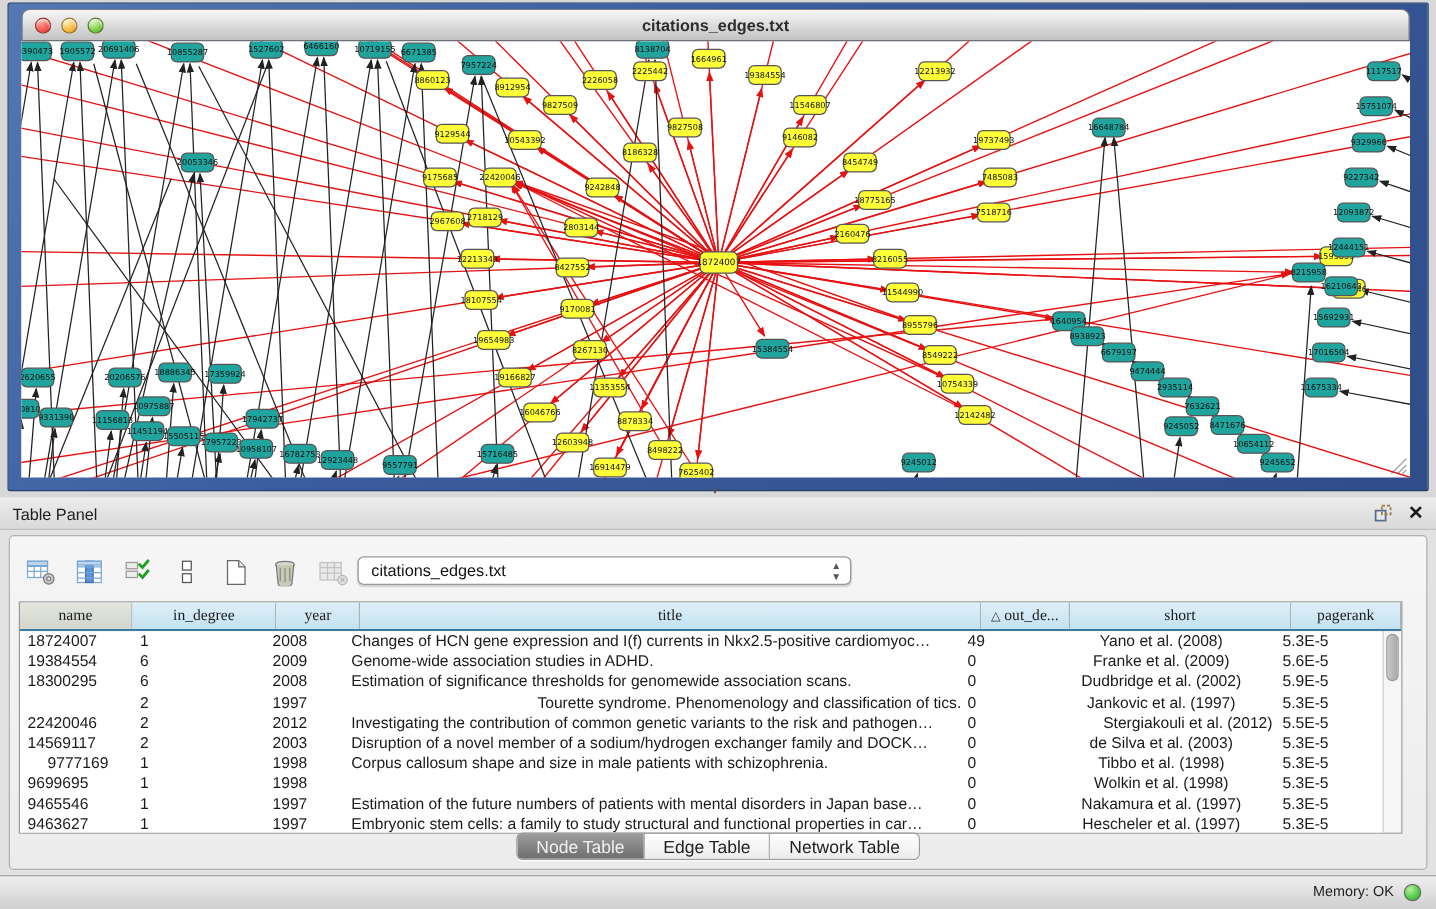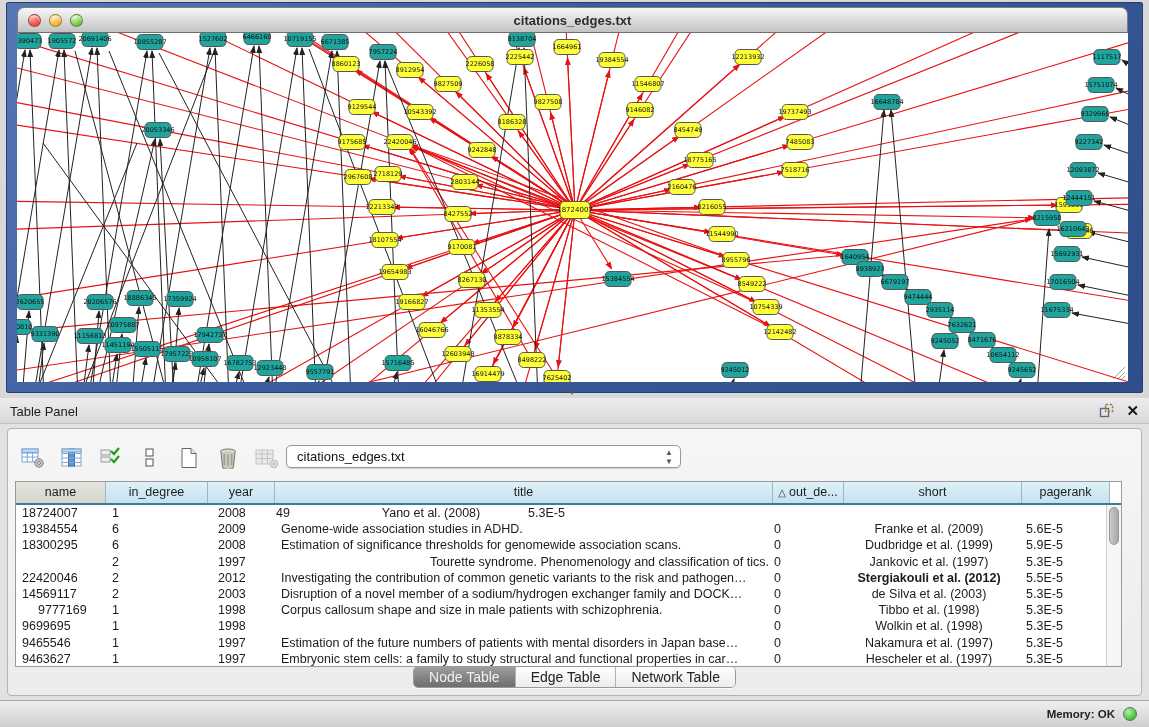--- a/index.html
+++ b/index.html
@@ -44,21 +44,21 @@
   .tb-btn { width:26px; height:24px; display:flex; align-items:center; justify-content:center; }
 
   .combo { position:absolute; left:278px; top:16px; width:395px; height:23px; background:#fff;
     border:1px solid #9a9a9a; border-radius:5px; box-shadow:0 1px 1px rgba(0,0,0,.15);
     font-size:13px; color:#111; line-height:21px; padding-left:10px; }
   .combo .arrows { position:absolute; right:7px; top:2px; font-size:8px; color:#555; line-height:9px; text-align:center; }
 
   
   .data-table { position:absolute; left:7px; top:52px; width:1107px; height:186px;
     background:#fff; border:1px solid #9a9a9a; overflow:hidden; }
-  .tbl-head { display:flex; height:23px; border-bottom:2px solid #3c7a9e; }
+  .tbl-head { display:flex; height:23px; border-bottom:2px solid #3c7a9e;font-family:Liberation Serif, serif; }
   .th { background:linear-gradient(#dff0f8,#c3e2f0); border-right:1px solid #9fb6c0;
     font-size:12.5px; color:#1c1c1c; text-align:center; line-height:21px;
     overflow:hidden; white-space:nowrap; }
   .th.first { background:linear-gradient(#e3e6de,#d2d6cb); }
   .sort-tri { font-size:10px; margin-right:3px; color:#333; }
   .tbl-rows { position:absolute; left:0; top:23px; right:15px; bottom:0; }
   .tr { display:flex; height:16.2px; background:#fff; }
   .td { font-size:12.5px; color:#1b1b1b; white-space:nowrap; overflow:hidden; line-height:16px; }
   .vscroll { position:absolute; right:0; top:23px; width:15px; bottom:0;
     background:#f6f6f6; border-left:1px solid #cfcfcf; }
@@ -69,21 +69,21 @@
   .tab-row { position:absolute; left:0; right:0; bottom:7px; display:flex; justify-content:center; }
   .seg { display:flex; border:1px solid #9a9a9a; border-radius:5px; overflow:hidden;
     box-shadow:0 1px 0 rgba(255,255,255,.8); }
   .seg-btn { padding:2px 15px; font-size:14px; color:#222;
     background:linear-gradient(#ffffff,#ececec); border-right:1px solid #b3b3b3; line-height:16px; }
   .seg-btn:last-child { border-right:none; }
   .seg-btn.active { background:linear-gradient(#9d9d9d,#6e6e6e); color:#f1f1f1; }
 
   
   .status-bar { position:absolute; top:700px; left:0; width:1149px; height:27px;
-    background:linear-gradient(#efefef,#cfcfcf); border-top:1px solid #a8a8a8;font-weight:bold; }
+    background:linear-gradient(#efefef,#cfcfcf); border-top:1px solid #a8a8a8; }
   .mem-label { position:absolute; right:34px; top:7px; font-size:11.5px; color:#222; }
   .mem-dot { position:absolute; right:12px; top:6px; width:14px; height:14px; border-radius:50%;
     border:1px solid #6d6d6d;
     background:radial-gradient(circle at 35% 30%, #b8f0a0, #4ecb44 60%, #2f9e2c); }
 </style>
 </head>
 <body>
 
 <div class="net-window">
   <div class="titlebar">
@@ -571,70 +571,71 @@
       </div>
 
     <div class="combo">
       <span>citations_edges.txt</span>
       <span class="arrows">▲<br>▼</span>
     </div>
 
     <div class="data-table">
       <div class="tbl-head">
           <div class="th first" style="width: 90px;"><span>name</span></div>
-          <div class="th" style="width: 102px;"><span>in_degree</span></div>
+          <div class="th" style="width: 116px;"><span>in_degree</span></div>
           <div class="th" style="width: 67px;"><span>year</span></div>
           <div class="th" style="width: 498px;"><span>title</span></div>
           <div class="th" style="width: 71px;"><span class="sort-tri">△</span><span>out_de...</span></div>
           <div class="th" style="width: 178px;"><span>short</span></div>
           <div class="th" style="width: 88px;"><span>pagerank</span></div>
         </div>
       <div class="tbl-rows">
           <div class="tr">
             <div class="td" style="width: 90px; padding-left: 6px;">18724007</div>
             <div class="td" style="width: 98px; padding-left: 6px;">1</div>
             <div class="td" style="width: 67px; padding-left: 14px;">2008</div>
+            <div class="td" style="width: 498px; padding-left: 10px;">Changes of HCN gene expression and I(f) currents in Nkx2.5-positive cardiomyoc…</div>
             <div class="td" style="width: 71px; padding-left: 5px;">49</div>
             <div class="td" style="width: 178px; padding-left: 0px; text-align: center;">Yano et al. (2008)</div>
             <div class="td" style="width: 88px; padding-left: 8px;">5.3E-5</div>
           </div>
           <div class="tr">
             <div class="td" style="width: 90px; padding-left: 6px;">19384554</div>
             <div class="td" style="width: 98px; padding-left: 6px;">6</div>
             <div class="td" style="width: 67px; padding-left: 14px;">2009</div>
             <div class="td" style="width: 498px; padding-left: 10px;">Genome-wide association studies in ADHD.</div>
             <div class="td" style="width: 71px; padding-left: 5px;">0</div>
             <div class="td" style="width: 178px; padding-left: 0px; text-align: center;">Franke et al. (2009)</div>
             <div class="td" style="width: 88px; padding-left: 8px;">5.6E-5</div>
           </div>
           <div class="tr">
             <div class="td" style="width: 90px; padding-left: 6px;">18300295</div>
             <div class="td" style="width: 98px; padding-left: 6px;">6</div>
             <div class="td" style="width: 67px; padding-left: 14px;">2008</div>
             <div class="td" style="width: 498px; padding-left: 10px;">Estimation of significance thresholds for genomewide association scans.</div>
             <div class="td" style="width: 71px; padding-left: 5px;">0</div>
-            <div class="td" style="width: 178px; padding-left: 0px; text-align: center;">Dudbridge et al. (1999)</div>
+            <div class="td" style="width: 178px; padding-left: 0px; text-align: center;">Dudbridge et al. (2002)</div>
             <div class="td" style="width: 88px; padding-left: 8px;">5.9E-5</div>
           </div>
           <div class="tr">
             <div class="td" style="width: 90px; padding-left: 6px; margin-top: 36px;">9115460</div>
             <div class="td" style="width: 98px; padding-left: 6px;">2</div>
             <div class="td" style="width: 67px; padding-left: 14px;">1997</div>
             <div class="td" style="width: 498px; padding-left: 10px; text-align: right;">Tourette syndrome. Phenomenology and classification of tics.</div>
             <div class="td" style="width: 71px; padding-left: 5px;">0</div>
             <div class="td" style="width: 178px; padding-left: 0px; text-align: center;">Jankovic et al. (1997)</div>
             <div class="td" style="width: 88px; padding-left: 8px;">5.3E-5</div>
           </div>
           <div class="tr">
             <div class="td" style="width: 90px; padding-left: 6px;">22420046</div>
             <div class="td" style="width: 98px; padding-left: 6px;">2</div>
             <div class="td" style="width: 67px; padding-left: 14px;">2012</div>
             <div class="td" style="width: 498px; padding-left: 10px;">Investigating the contribution of common genetic variants to the risk and pathogen…</div>
             <div class="td" style="width: 71px; padding-left: 5px;">0</div>
-            <div class="td" style="width: 178px; padding-left: 0px; text-align: center; font-weight: bold;">Stergiakouli et al. (2012)</div>
+            <div class="td" style="width: 178px; padding-left: 0px; text-align: right;">Stergiakouli et al. (2012)</div>
             <div class="td" style="width: 88px; padding-left: 8px;">5.5E-5</div>
           </div>
           <div class="tr">
             <div class="td" style="width: 90px; padding-left: 6px;">14569117</div>
             <div class="td" style="width: 98px; padding-left: 6px;">2</div>
             <div class="td" style="width: 67px; padding-left: 14px;">2003</div>
             <div class="td" style="width: 498px; padding-left: 10px;">Disruption of a novel member of a sodium/hydrogen exchanger family and DOCK…</div>
             <div class="td" style="width: 71px; padding-left: 5px;">0</div>
             <div class="td" style="width: 178px; padding-left: 0px; text-align: center;">de Silva et al. (2003)</div>
             <div class="td" style="width: 88px; padding-left: 8px;">5.3E-5</div>

